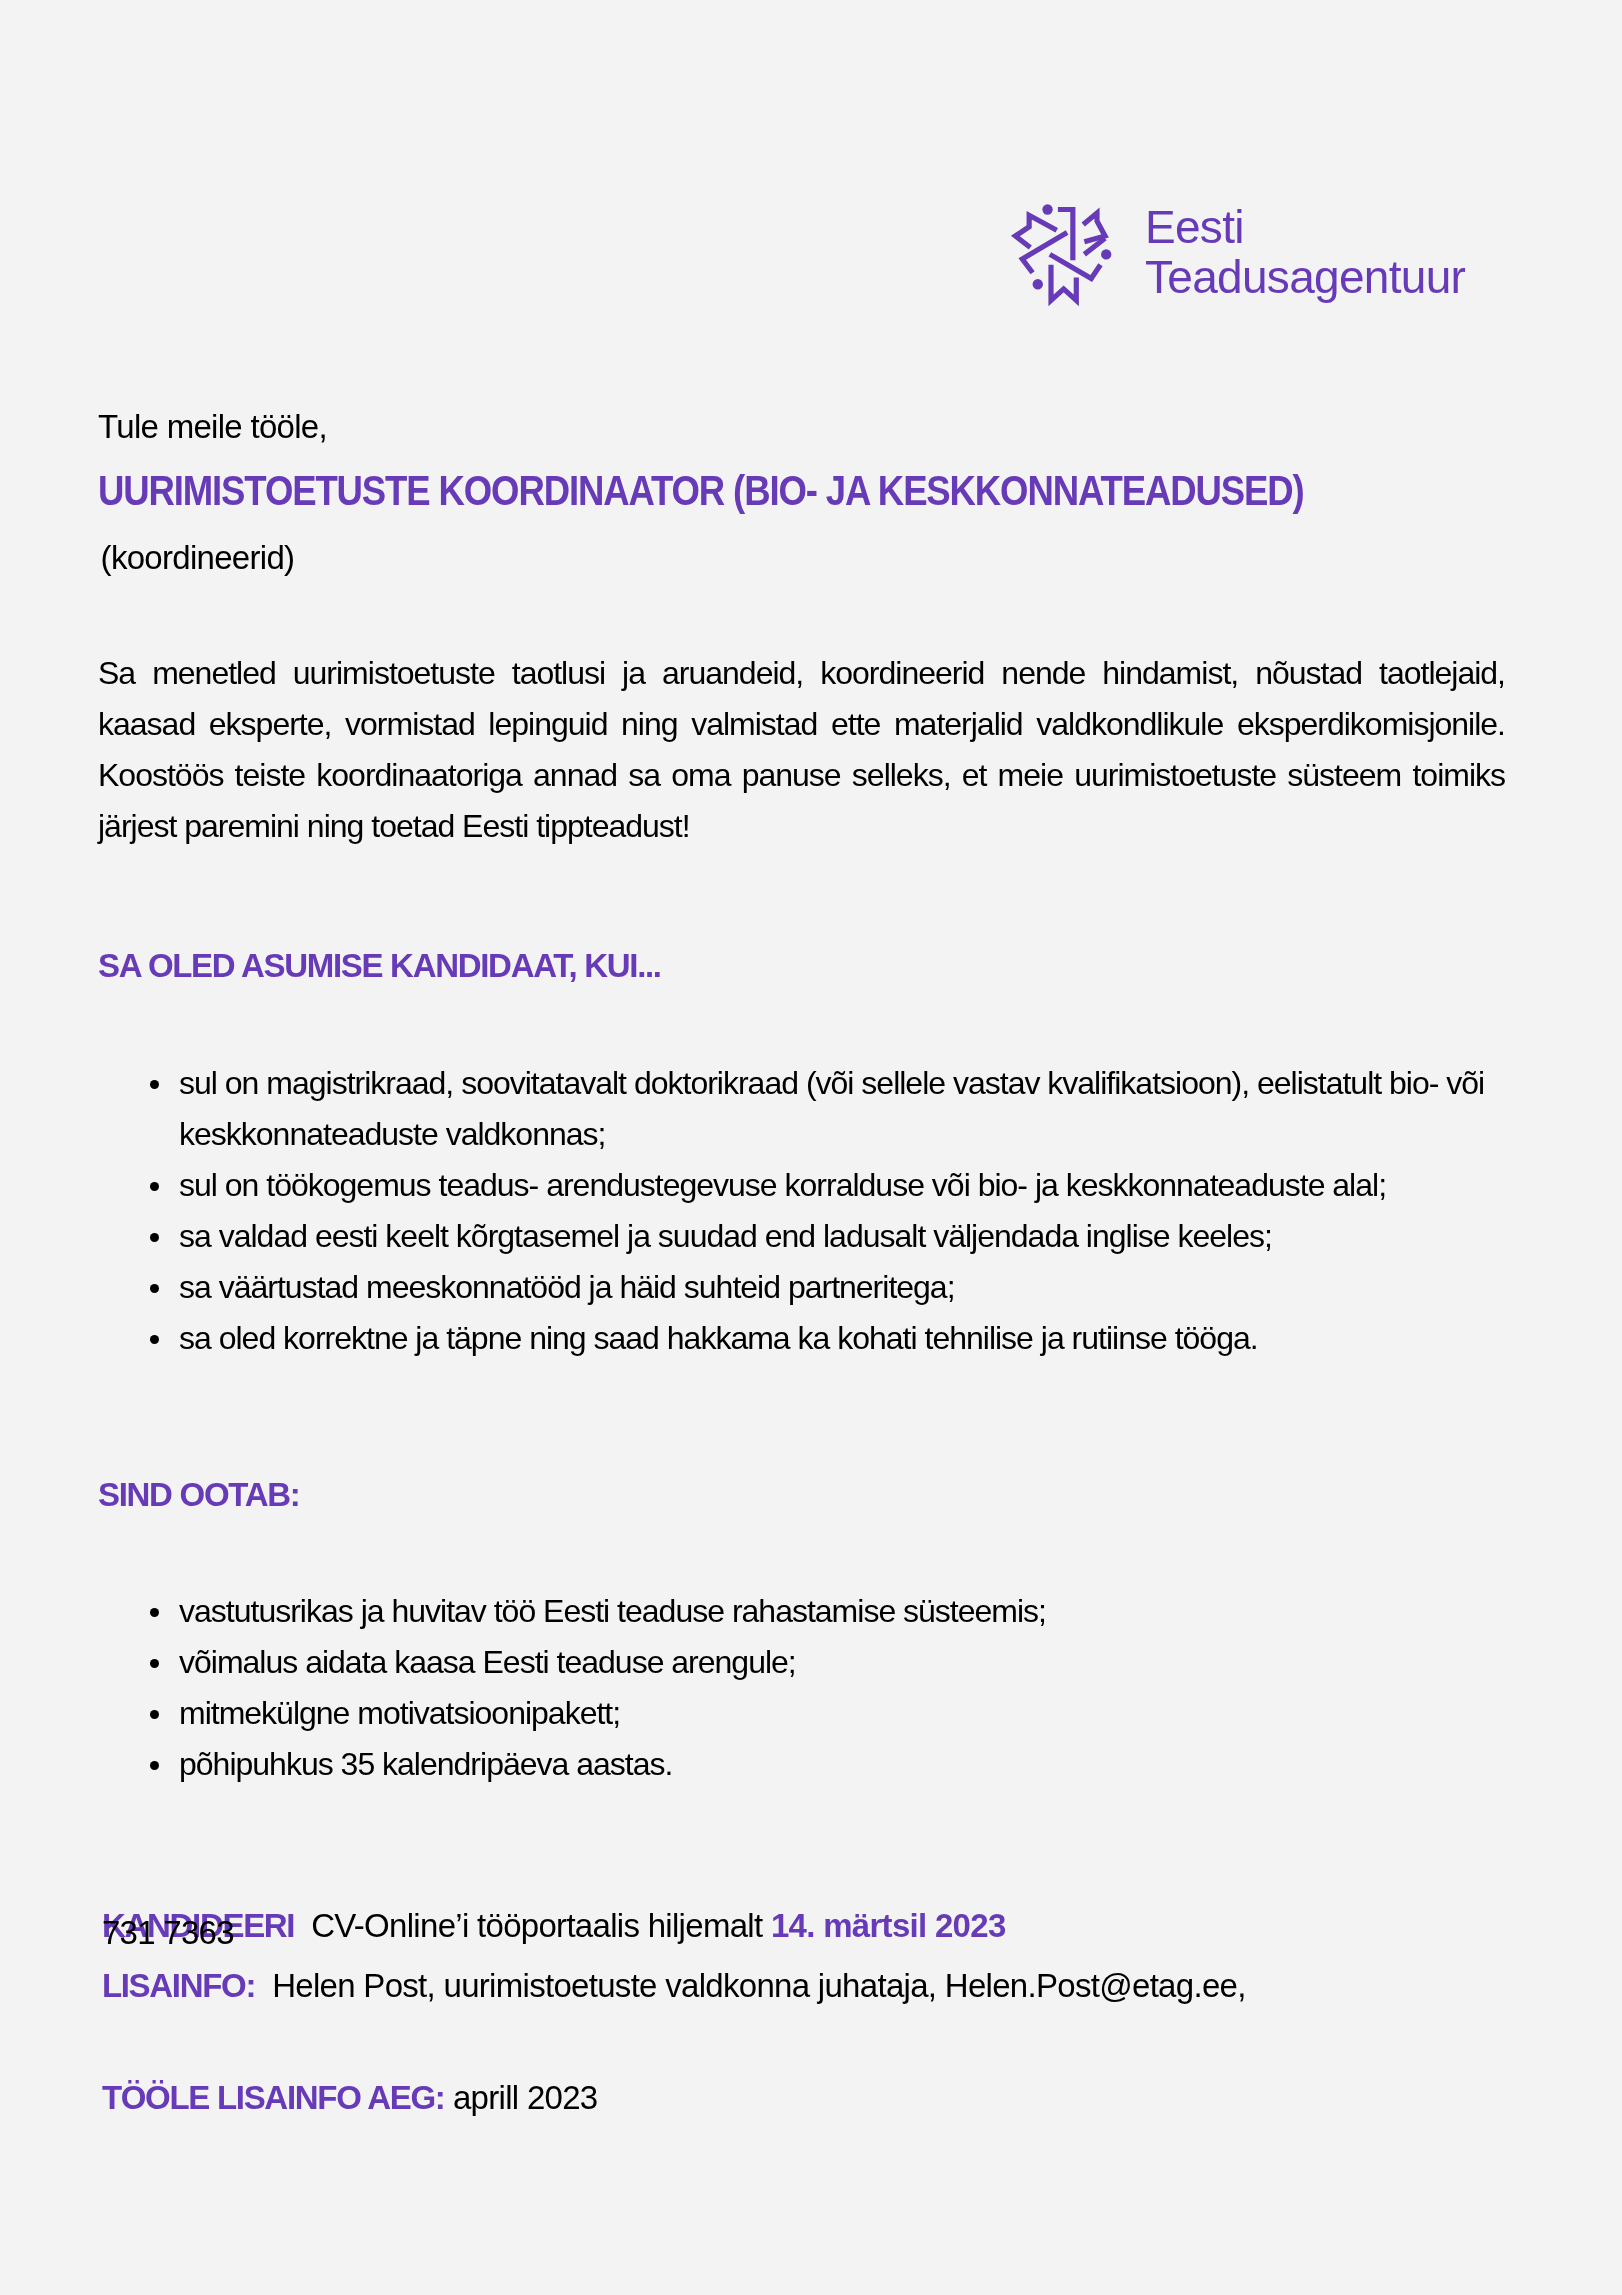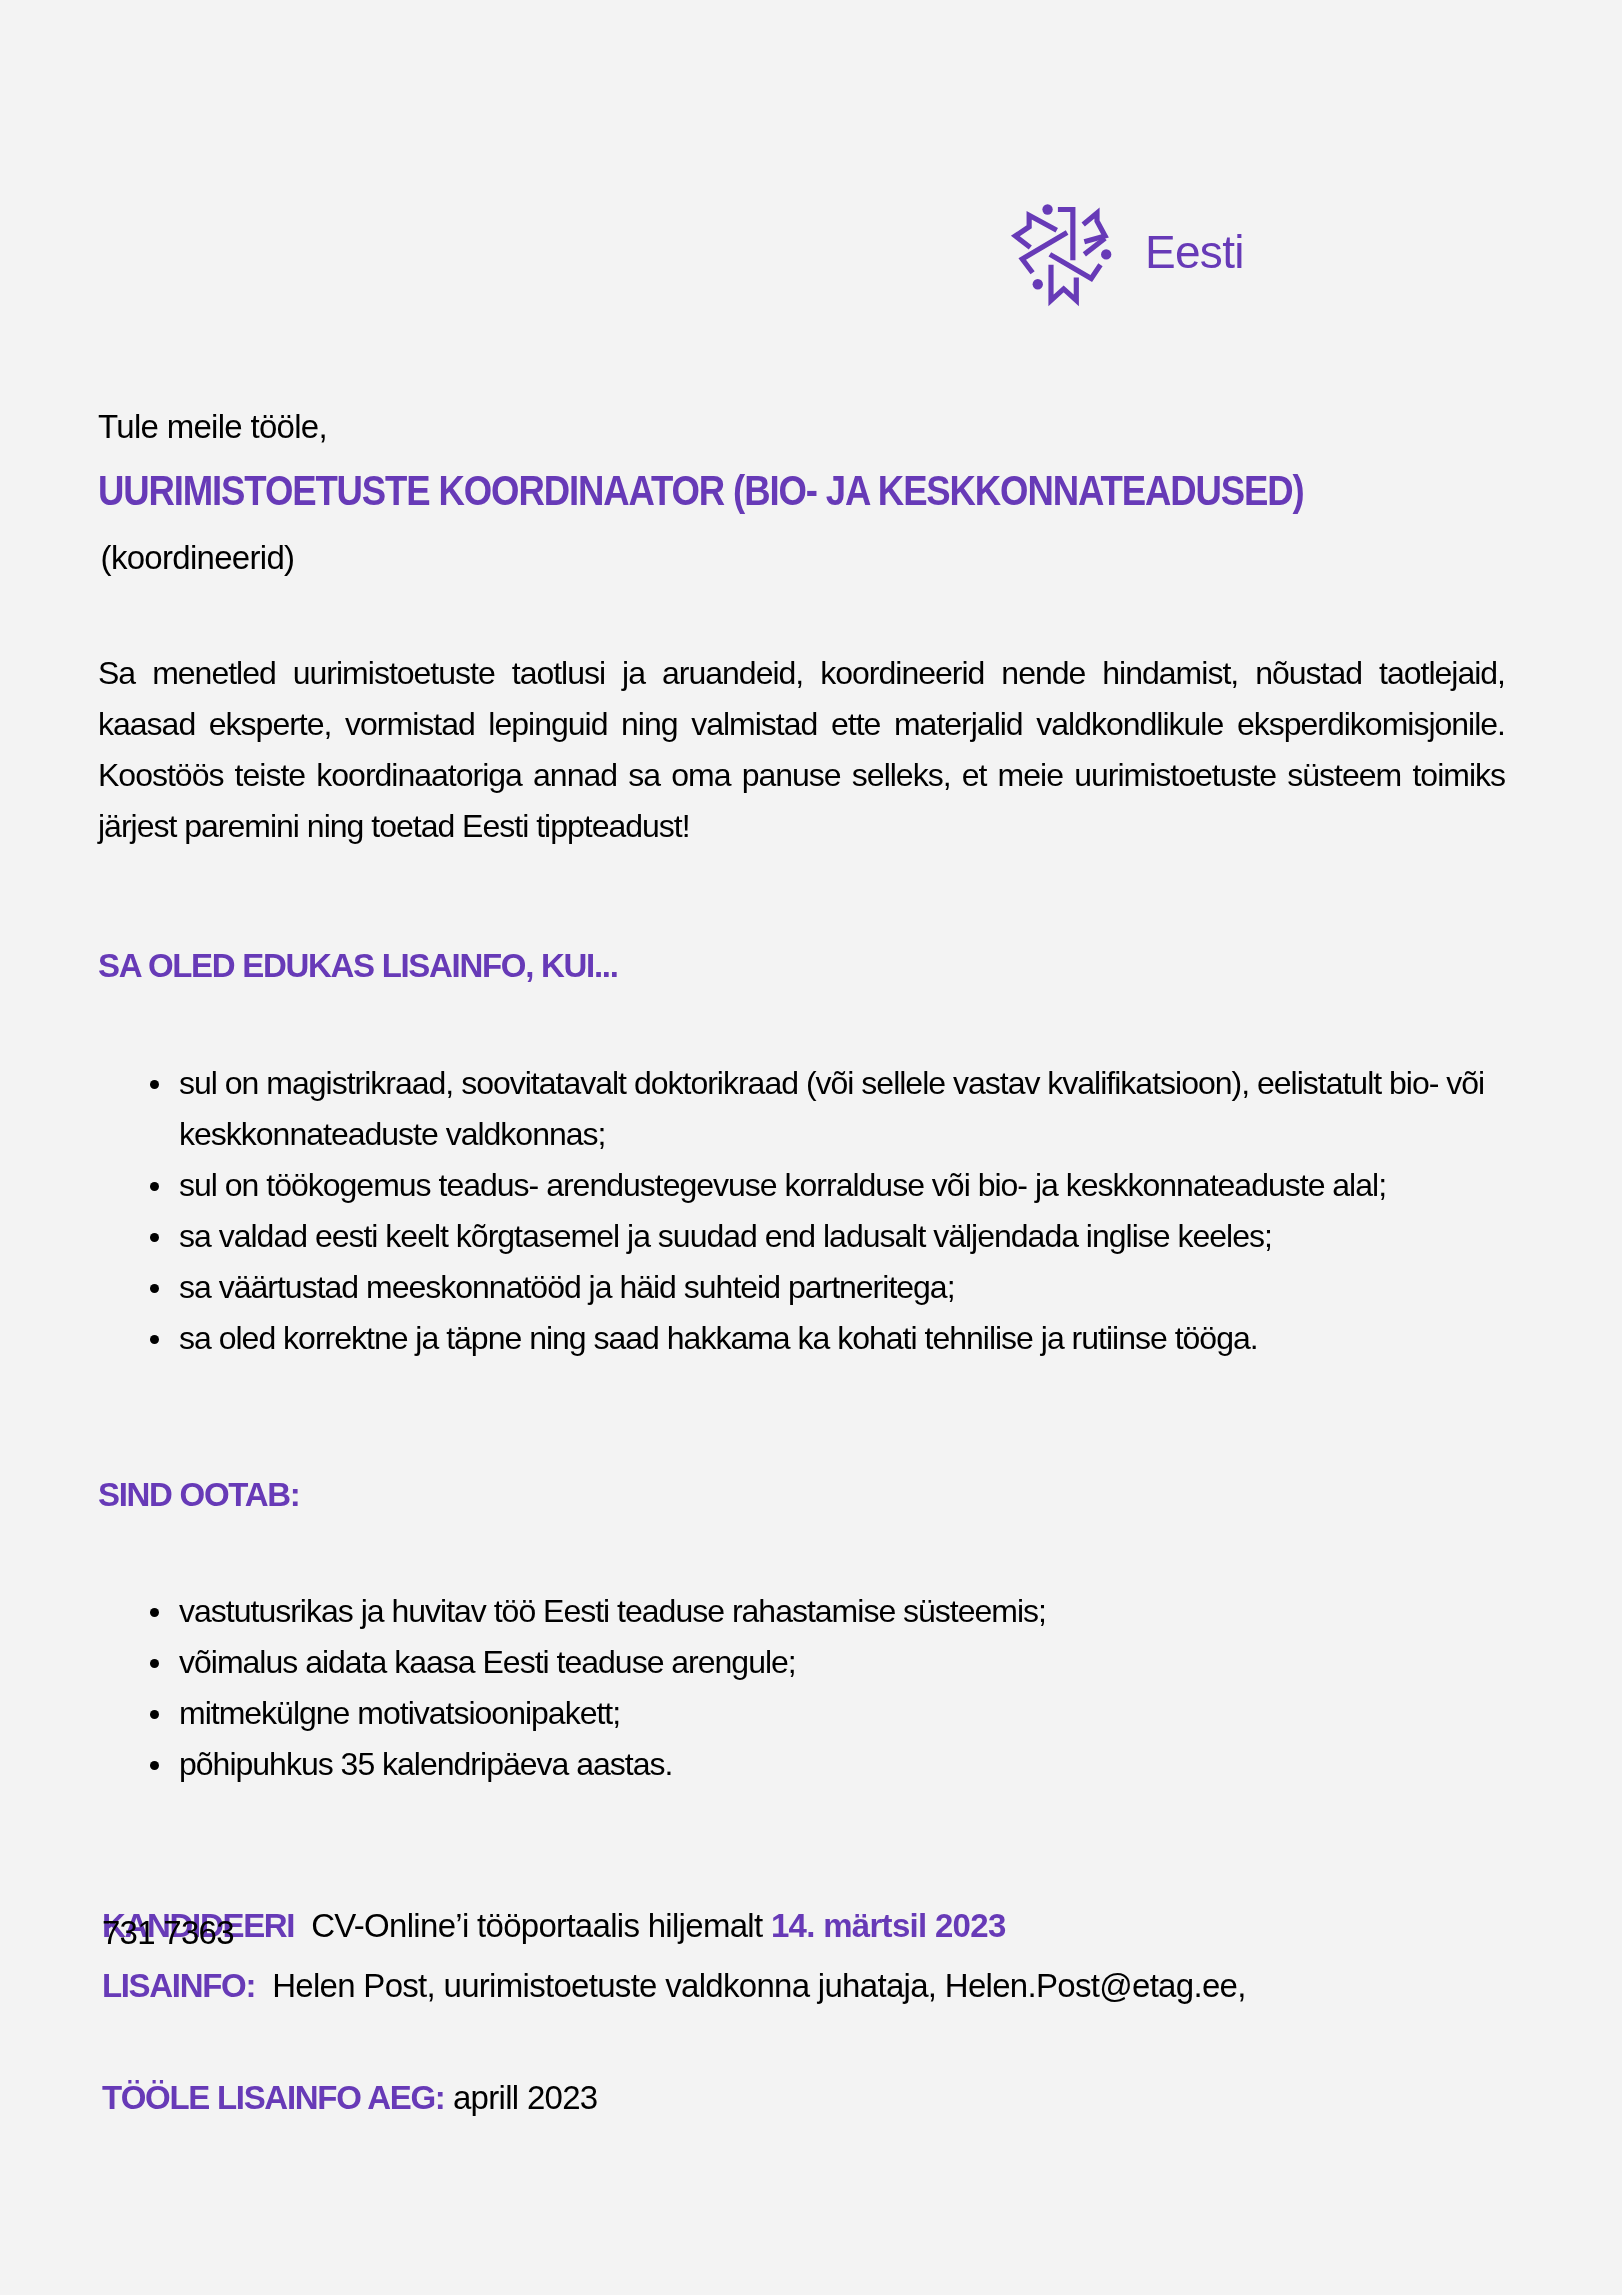--- a/index.html
+++ b/index.html
@@ -83,31 +83,32 @@
     <polyline points="92,22 118,22 118,110"></polyline>
     <polyline points="90,58 42,32 42,52 18,68 44,88"></polyline>
     <polyline points="138,78 174,68 160,42 160,28 136,48"></polyline>
     <polyline points="108,62 30,108 48,132"></polyline>
     <polyline points="78,100 150,142 166,118"></polyline>
     <polyline points="80,118 80,180 102,160 124,180 124,140"></polyline>
     <line x1="138" y1="100" x2="174" y2="72"></line>
   </svg>
   <div class="logo-text">
     <div>Eesti</div>
+    <div>Teadusagentuur</div>
   </div>
 </div>
 
 <div class="content">
   <div class="greeting">Tule meile tööle,</div>
   <div class="job-title">UURIMISTOETUSTE KOORDINAATOR (BIO- JA KESKKONNATEADUSED)</div>
   <div class="subtitle">(koordineerid)</div>
 
   <p class="intro" style="margin:0;">Sa menetled uurimistoetuste taotlusi ja aruandeid, koordineerid nende hindamist, nõustad taotlejaid, kaasad eksperte, vormistad lepinguid ning valmistad ette materjalid valdkondlikule eksperdikomisjonile. Koostöös teiste koordinaatoriga annad sa oma panuse selleks, et meie uurimistoetuste süsteem toimiks järjest paremini ning toetad Eesti tippteadust!</p>
 
-  <div class="section-heading" style="top:946px;">SA OLED EDUKAS LISAINFO, KUI...</div>
+  <div class="section-heading" style="top:946px;">SA OLED ASUMISE KANDIDAAT, KUI...</div>
   <ul class="bullets" style="top:1042px;">
     <li>sul on magistrikraad, soovitatavalt doktorikraad (või sellele vastav kvalifikatsioon), eelistatult bio- või keskkonnateaduste valdkonnas;</li>
     <li>sul on töökogemus teadus- arendustegevuse korralduse või bio- ja keskkonnateaduste alal;</li>
     <li>sa valdad eesti keelt kõrgtasemel ja suudad end ladusalt väljendada inglise keeles;</li>
     <li>sa väärtustad meeskonnatööd ja häid suhteid partneritega;</li>
     <li>sa oled korrektne ja täpne ning saad hakkama ka kohati tehnilise ja rutiinse tööga.</li>
   </ul>
 
   <div class="section-heading" style="top:1475px;">SIND OOTAB:</div>
   <ul class="bullets" style="top:1570px;">

